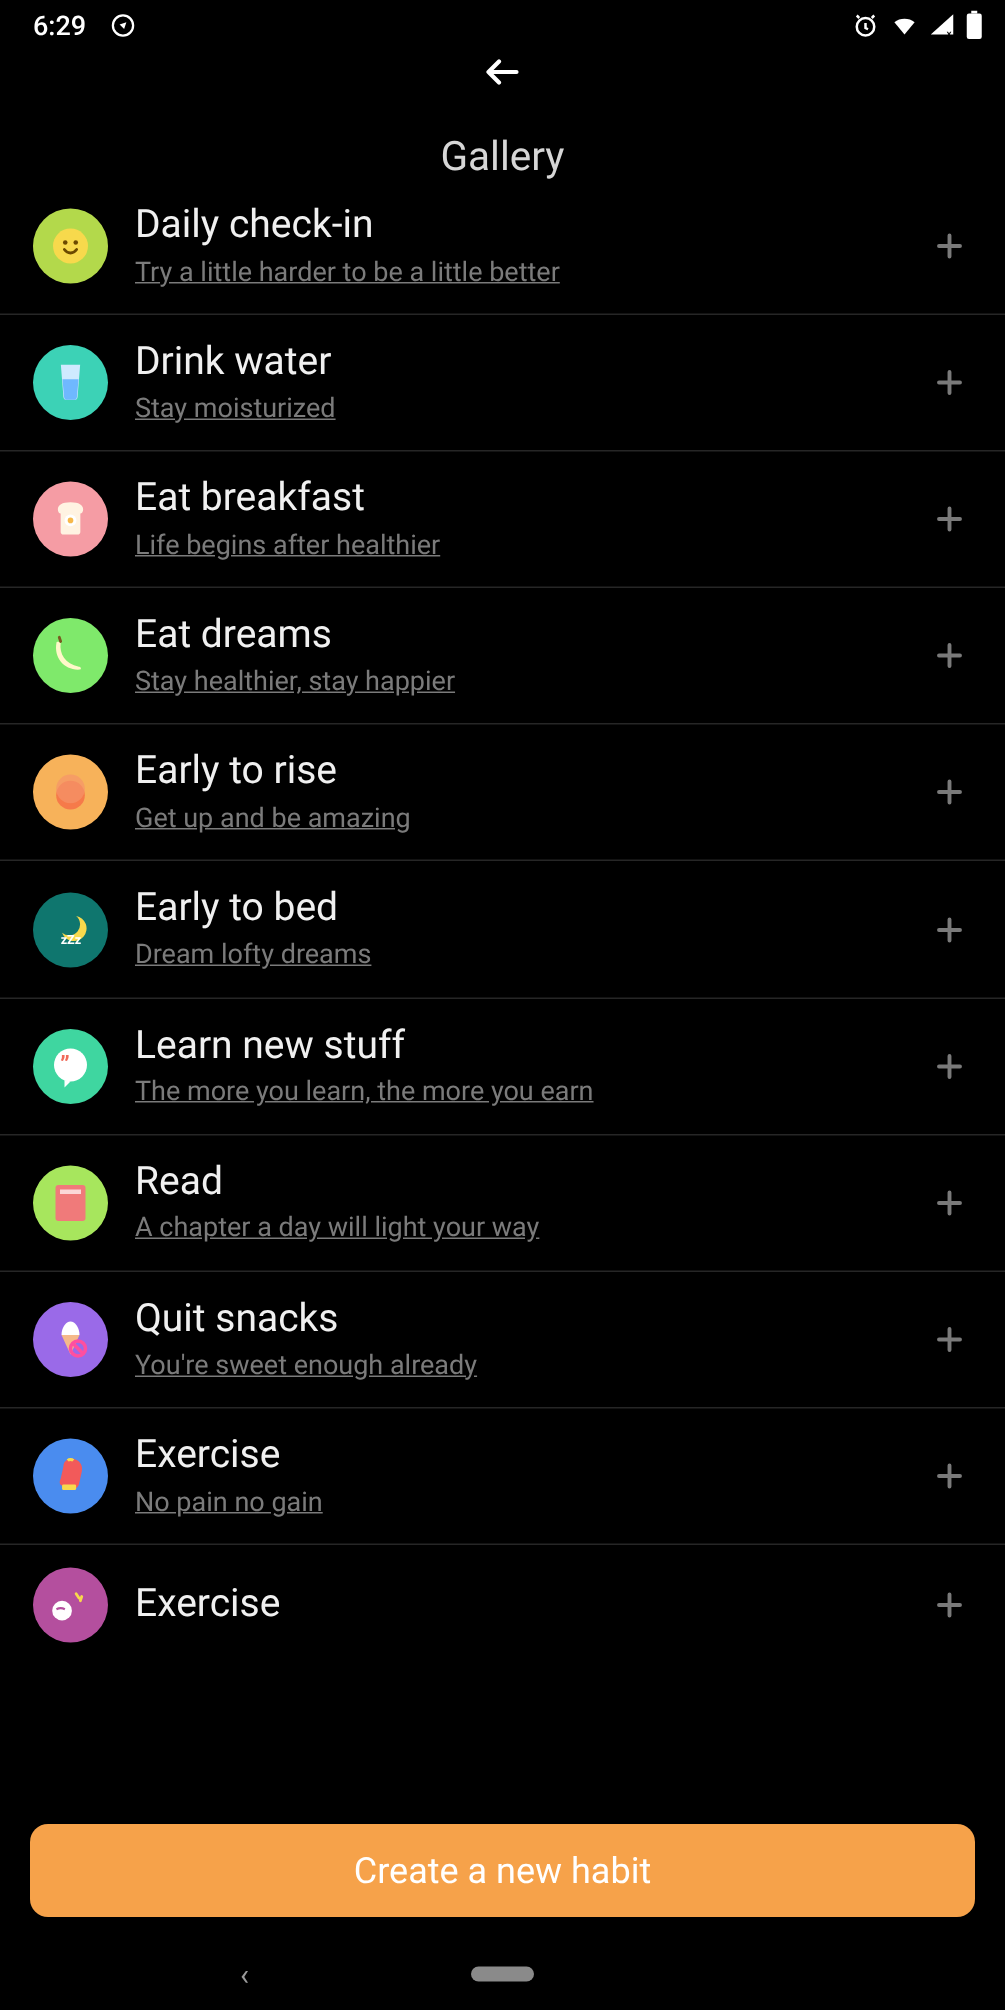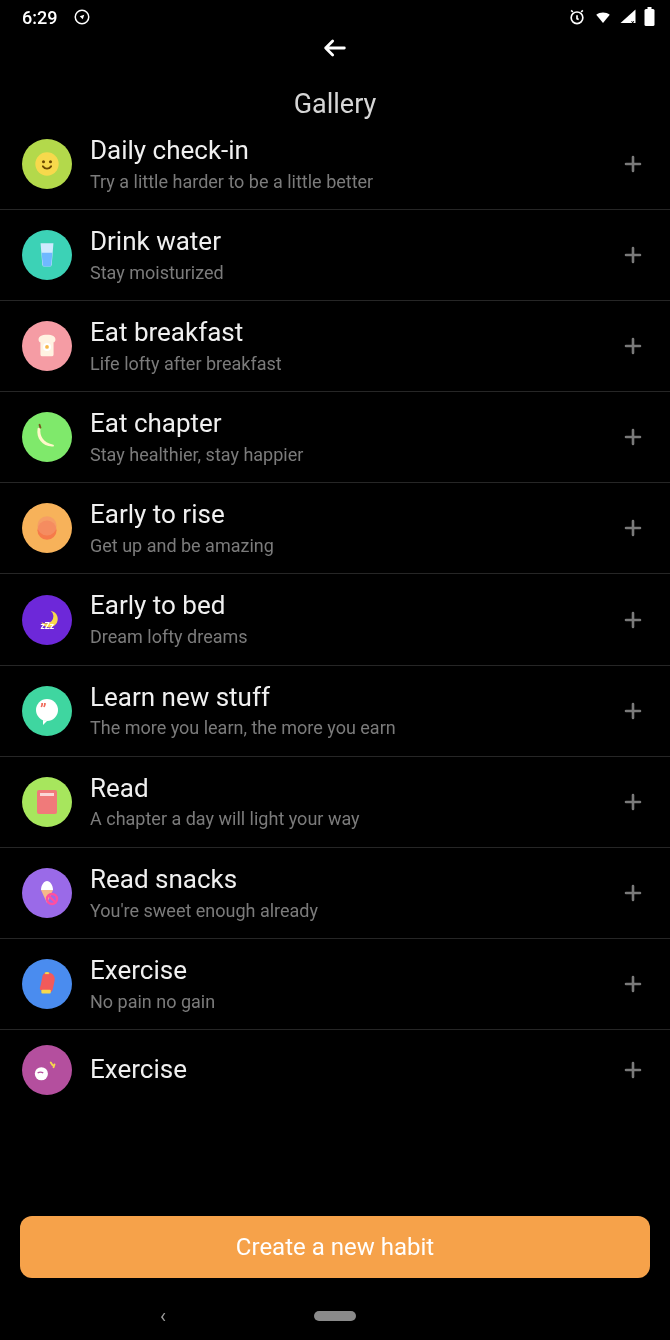--- a/index.html
+++ b/index.html
@@ -62,20 +62,21 @@
       font-size: 26px;
       color: #f0f0f0;
       font-weight: 400;
       line-height: 1.3;
     }
     .t-sub {
       font-size: 18px;
       color: #7b7b7b;
       line-height: 1.35;
       margin-top: 2px;
+      text-decoration: underline;
     }
     .plus {
       width: 30px; height: 30px;
       display:flex; align-items:center; justify-content:center;
       color:#777;
       flex-shrink: 0;
       margin-left: 16px;
     }
 
     
@@ -206,38 +207,38 @@
   <div class="row">
     <div class="icon-circ" style="background:#f59ca4">
       <svg width="30" height="30" viewBox="0 0 32 32">
           <path d="M7 9c0-3 3-5 9-5s9 2 9 5c0 2-1 3-2 3v13a2 2 0 0 1-2 2H11a2 2 0 0 1-2-2V12c-1 0-2-1-2-3z" fill="#fff3e2"></path>
           <circle cx="16" cy="17" r="4.2" fill="#fff"></circle>
           <circle cx="16" cy="17" r="2" fill="#f7b84a"></circle>
         </svg>
     </div>
     <div class="texts">
       <div class="t-title">Eat breakfast</div>
-      <div class="t-sub">Life lofty after breakfast</div>
+      <div class="t-sub">Life begins after healthier</div>
     </div>
     <div class="plus">
       <svg width="24" height="24" viewBox="0 0 24 24" stroke="#7a7a7a" stroke-width="2.6" stroke-linecap="round">
           <path d="M12 5v14M5 12h14"></path>
         </svg>
     </div>
   </div>
 
   <div class="row">
     <div class="icon-circ" style="background:#7fe96b">
       <svg width="30" height="30" viewBox="0 0 32 32">
           <path d="M9 7c-1 8 3 15 13 17 1 0 2 1 1 2-11 1-19-8-17-19 0-1 2-1 3 0z" fill="#fff8c9"></path>
           <path d="M9 6l-1-3" stroke="#7a5a20" stroke-width="2" stroke-linecap="round"></path>
         </svg>
     </div>
     <div class="texts">
-      <div class="t-title">Eat chapter</div>
+      <div class="t-title">Eat dreams</div>
       <div class="t-sub">Stay healthier, stay happier</div>
     </div>
     <div class="plus">
       <svg width="24" height="24" viewBox="0 0 24 24" stroke="#7a7a7a" stroke-width="2.6" stroke-linecap="round">
           <path d="M12 5v14M5 12h14"></path>
         </svg>
     </div>
   </div>
 
   <div class="row">
@@ -252,21 +253,21 @@
       <div class="t-sub">Get up and be amazing</div>
     </div>
     <div class="plus">
       <svg width="24" height="24" viewBox="0 0 24 24" stroke="#7a7a7a" stroke-width="2.6" stroke-linecap="round">
           <path d="M12 5v14M5 12h14"></path>
         </svg>
     </div>
   </div>
 
   <div class="row">
-    <div class="icon-circ" style="background:#6d28d9">
+    <div class="icon-circ" style="background:#0f766e">
       <svg width="30" height="30" viewBox="0 0 32 32">
           <path d="M20 6a9 9 0 1 1-10 12 7 7 0 0 0 10-12z" fill="#f7d94c"></path>
           <text x="9" y="26" font-size="9" fill="#fff" font-weight="bold">zZz</text>
         </svg>
     </div>
     <div class="texts">
       <div class="t-title">Early to bed</div>
       <div class="t-sub">Dream lofty dreams</div>
     </div>
     <div class="plus">
@@ -316,21 +317,21 @@
   <div class="row">
     <div class="icon-circ" style="background:#9a6ae8">
       <svg width="30" height="34" viewBox="0 0 30 34">
           <path d="M9 14c0-5 3-9 6-9s6 4 6 9H9z" fill="#fff"></path>
           <path d="M9 14h12l-6 13z" fill="#f5b98a"></path>
           <circle cx="20" cy="23" r="5" fill="none" stroke="#ff4fa0" stroke-width="2.4"></circle>
           <path d="M17 20l6 6" stroke="#ff4fa0" stroke-width="2.4"></path>
         </svg>
     </div>
     <div class="texts">
-      <div class="t-title">Read snacks</div>
+      <div class="t-title">Quit snacks</div>
       <div class="t-sub">You're sweet enough already</div>
     </div>
     <div class="plus">
       <svg width="24" height="24" viewBox="0 0 24 24" stroke="#7a7a7a" stroke-width="2.6" stroke-linecap="round">
           <path d="M12 5v14M5 12h14"></path>
         </svg>
     </div>
   </div>
 
   <div class="row">

